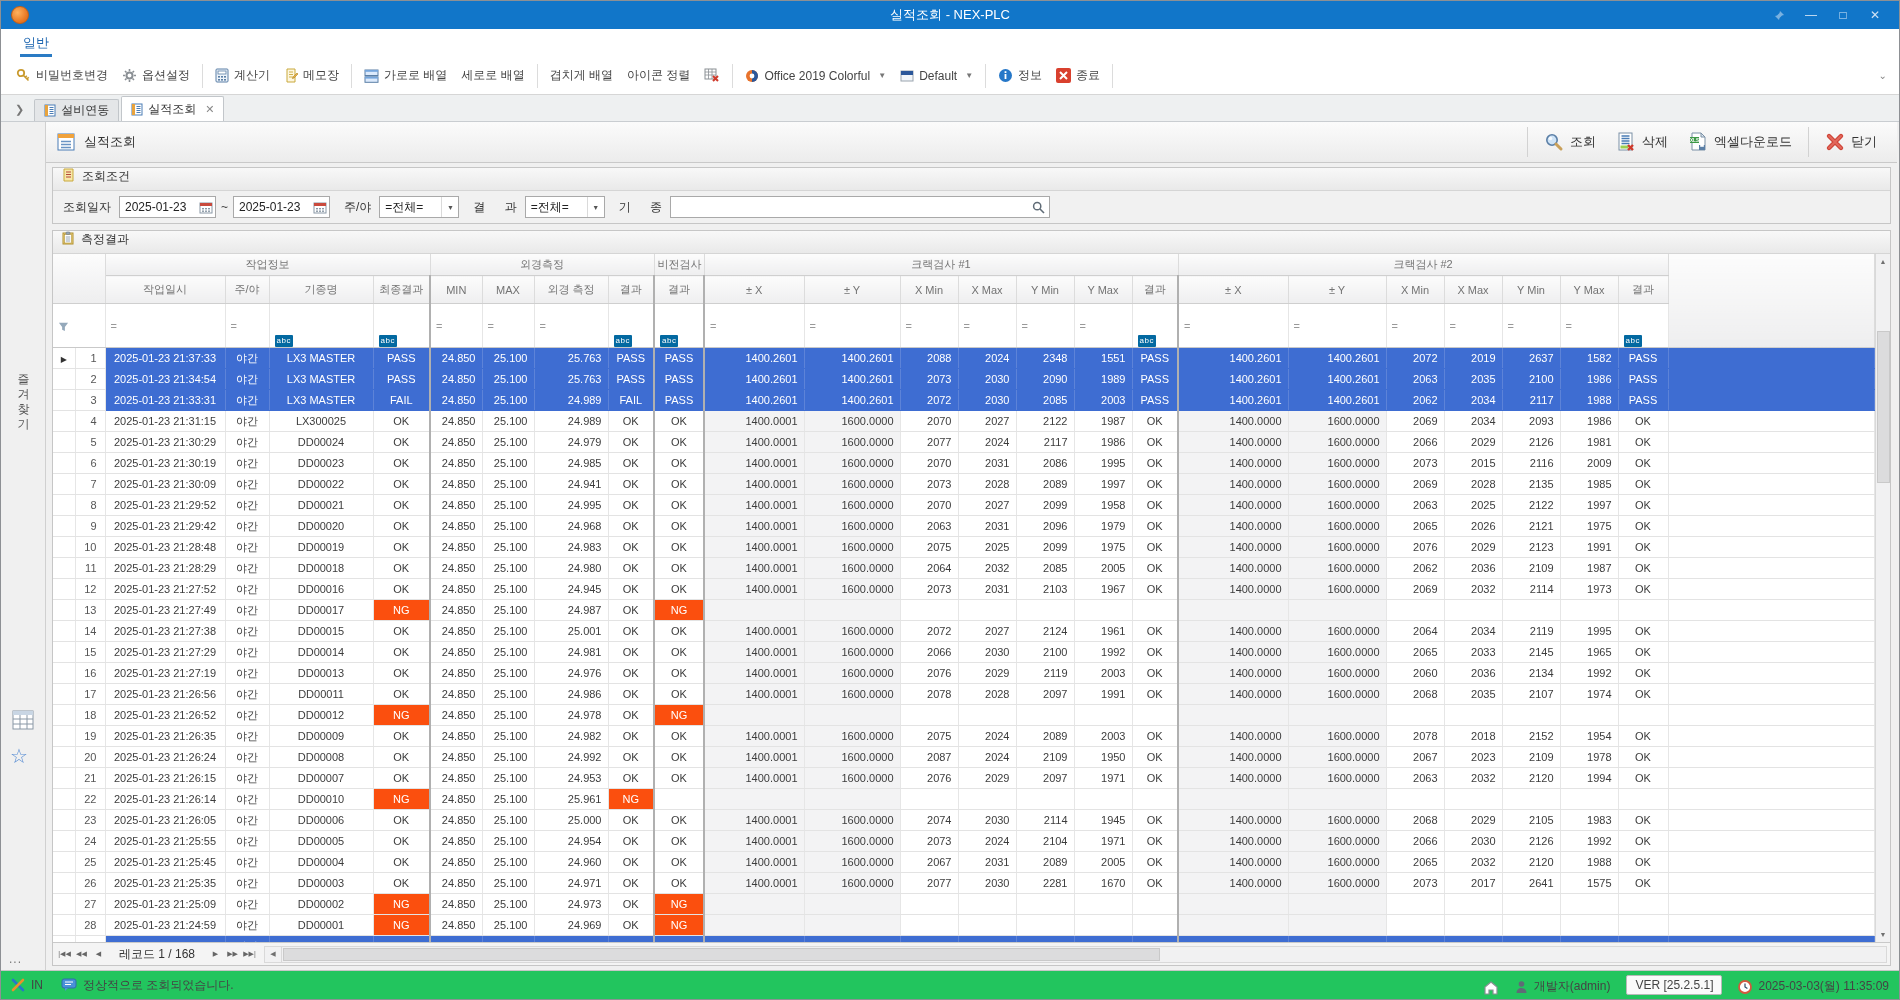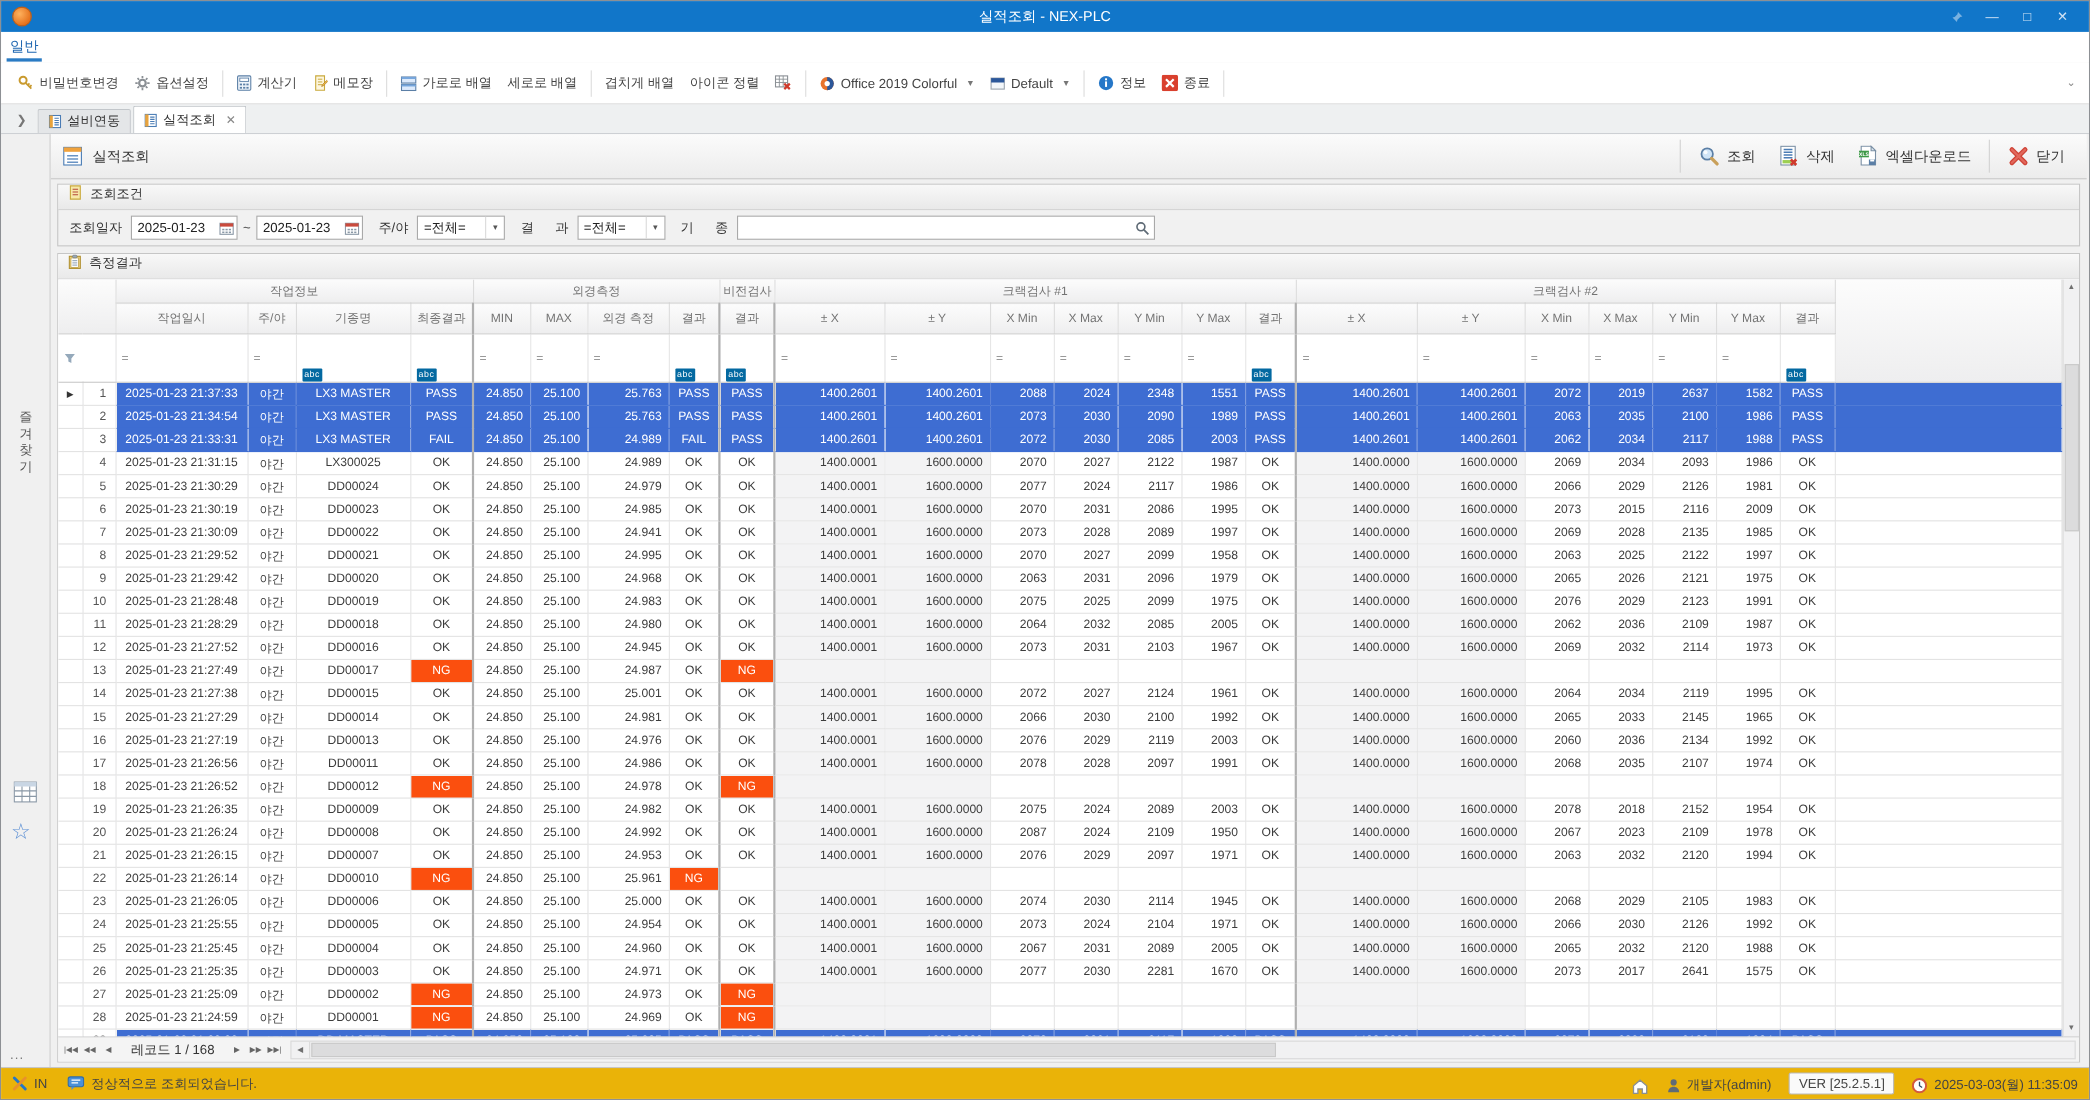--- a/index.html
+++ b/index.html
@@ -9,21 +9,21 @@
           display:flex;flex-direction:column;background:#f0f0f0;}
   
   .titlebar{height:28px;background:#1176c9;display:flex;align-items:center;position:relative;flex:0 0 auto;}
   .appicon{width:16px;height:16px;border-radius:50%;margin-left:10px;z-index:2;
            background:radial-gradient(circle at 35% 35%,#ffb25e,#e6731e 70%);border:1px solid #c75f12;}
   .apptitle{position:absolute;left:0;right:0;text-align:center;color:#fff;font-size:13px;}
   .winbtns{margin-left:auto;display:flex;z-index:2;color:#cfe2f4;margin-right:8px;}
   .winbtn{width:32px;height:28px;display:flex;align-items:center;justify-content:center;font-size:12px;}
   .winbtn.pin{opacity:.55;}
   
-  .menurow{height:28px;background:#fff;display:flex;align-items:flex-start;flex:0 0 auto;}
+  .menurow{height:28px;background:#fff;display:flex;align-items:center;padding-left:14px;flex:0 0 auto;}
   .menutab{font-size:13px;color:#1e66b0;padding:4px 8px 5px;position:relative;}
   .menutab:after{content:"";position:absolute;left:5px;right:5px;bottom:0;height:3px;background:#2a7bc4;}
   
   .toolbar{height:37px;background:#fff;border-bottom:1px solid #d6d6d6;display:flex;align-items:center;
            padding:0 8px;flex:0 0 auto;}
   .tbtn{display:flex;align-items:center;gap:5px;padding:4px 7px;font-size:12px;color:#444;white-space:nowrap;}
   .tsep{width:1px;height:24px;background:#dcdcdc;margin:0 5px;}
   .chev{font-size:8px;color:#777;margin-left:3px;}
   .tb-overflow{margin-left:auto;color:#888;font-size:10px;padding-right:4px;}
   .ticon{display:flex;align-items:center;}
@@ -102,21 +102,21 @@
   .vfill{flex:1;}
   
   .navrow{height:22px;border-top:1px solid #c9c9c9;background:#f4f4f4;display:flex;align-items:center;
           padding:0 3px;font-size:11px;color:#444;flex:0 0 auto;}
   .nbtn{min-width:17px;height:18px;display:flex;align-items:center;justify-content:center;font-size:7px;color:#666;}
   .rectext{margin:0 12px;font-size:12px;color:#333;white-space:nowrap;}
   .hsb{flex:1;height:17px;background:#f1f1f2;border:1px solid #d9d9d9;margin-left:6px;display:flex;align-items:center;box-sizing:border-box;}
   .harrow{width:16px;height:100%;display:flex;align-items:center;justify-content:center;font-size:7px;color:#707070;border-right:1px solid #d9d9d9;}
   .hthumb{width:54%;height:11px;background:#dcdcdd;border:1px solid #c9c9c9;margin-left:1px;}
   
-  .statusbar{height:28px;background:#eab308;border-top:1px solid #c6c6c6;display:flex;align-items:center;
+  .statusbar{height:28px;background:#22c55e;border-top:1px solid #c6c6c6;display:flex;align-items:center;
              padding:0 10px;font-size:12px;color:#444;flex:0 0 auto;gap:8px;}
   .sseg{display:flex;align-items:center;gap:6px;white-space:nowrap;}
   .sright{margin-left:auto;display:flex;align-items:flex-end;gap:16px;}
   .verbox{border:1px solid #b9b9b9;background:#fafafa;padding:2px 8px;border-radius:2px;display:flex;gap:5px;align-items:center;}
   svg{display:block;}
 </style>
 </head>
 <body>
 
 <div class="window">

